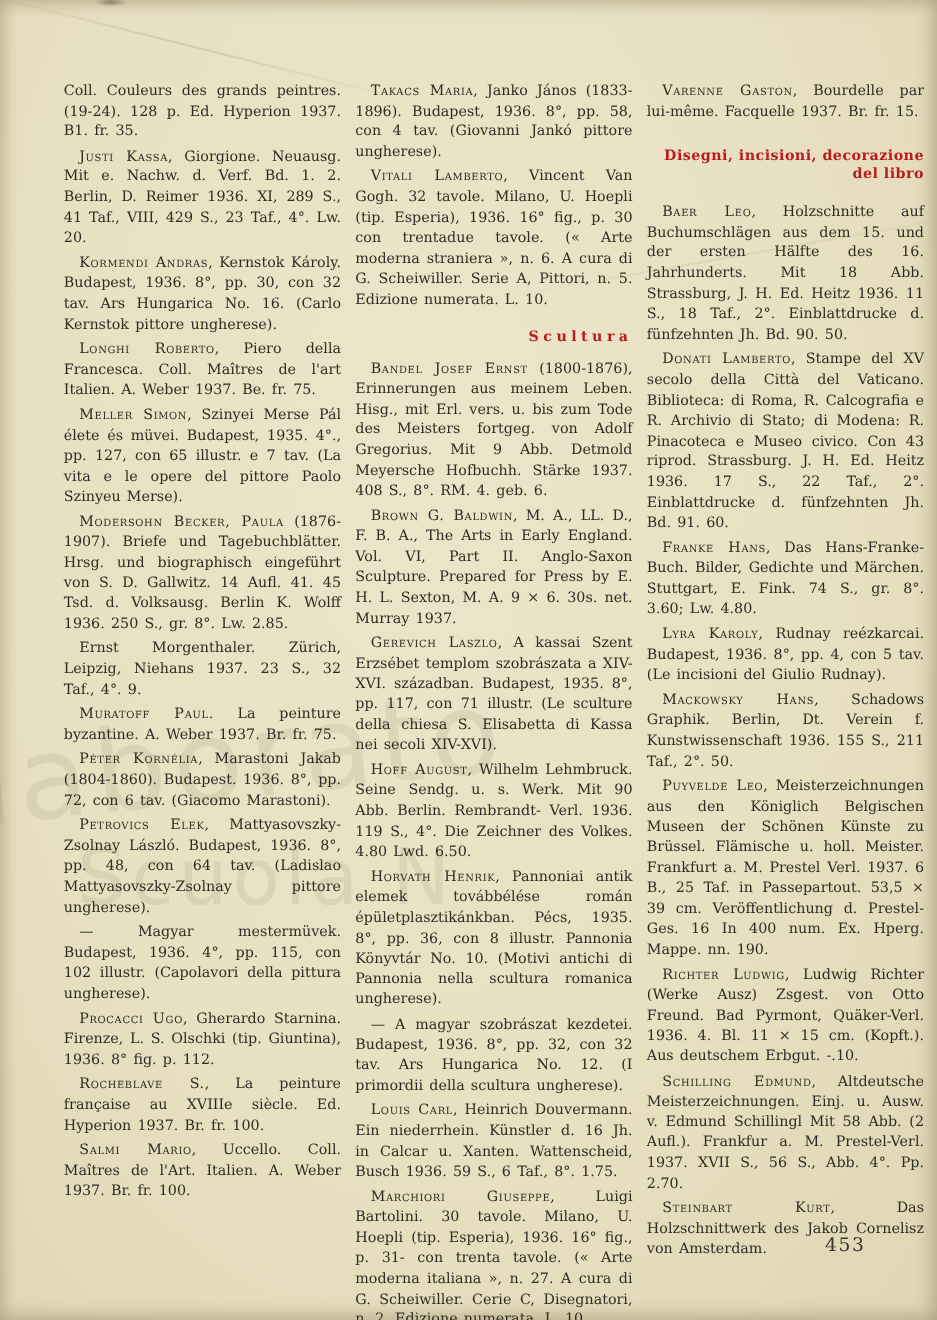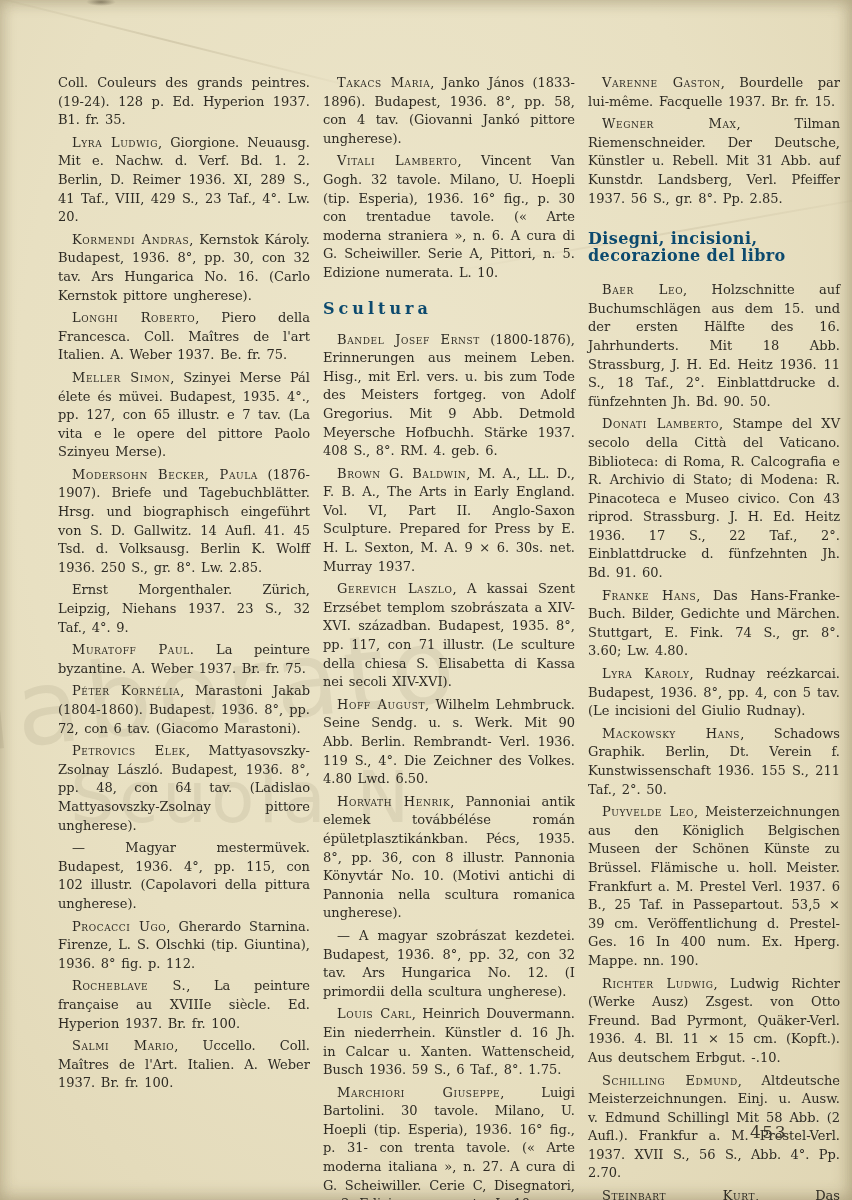--- a/index.html
+++ b/index.html
@@ -44,21 +44,21 @@
   }
   .col{width:252px;}
   .entry{
     margin:0 0 4px 0;text-align:justify;font-size:13px;line-height:18.6px;
     text-indent:14px;word-spacing:1.5px;
   }
   .entry.noindent{text-indent:0;}
   .seg-sc{font-variant:small-caps;letter-spacing:0.6px;}
   .seg-i{}
   .heading{
-    text-align:left;font-weight:bold;font-size:16px;color:#0c4a6e;
+    text-align:right;font-weight:bold;font-size:13px;color:#b91c1c;
   }
   .heading.spread{letter-spacing:4px;margin:16px 0 13px;}
   .heading.tight{letter-spacing:0.4px;margin:22px 0 17px;line-height:17px;}
   .page-number{
     position:absolute;top:1122px;left:750px;font-size:17px;letter-spacing:1.5px;color:#3a362c;
   }
 </style>
 </head>
 <body>
 
@@ -66,21 +66,21 @@
 <div class="crease"></div>
 <div class="crease2"></div>
 <div class="smudge"></div>
 
 <div class="watermark wm1">laborato</div>
 <div class="watermark wm2">Scuola N</div>
 
 <div class="columns">
   <div class="col">
       <p class="entry noindent"><span class="seg-n">Coll. Couleurs des grands peintres. (19-24). 128 p. Ed. Hyperion 1937. B1. fr. 35.</span></p>
-      <p class="entry"><span class="seg-sc">Lyra Ludwig</span><span class="seg-n">, </span><span class="seg-i">Giorgione.</span><span class="seg-n"> Neuausg. Mit e. Nachw. d. Verf. Bd. 1. 2. Berlin, D. Reimer 1936. XI, 289 S., 41 Taf., VIII, 429 S., 23 Taf., 4°. Lw. 20.</span></p>
+      <p class="entry"><span class="seg-sc">Justi Kassa</span><span class="seg-n">, </span><span class="seg-i">Giorgione.</span><span class="seg-n"> Neuausg. Mit e. Nachw. d. Verf. Bd. 1. 2. Berlin, D. Reimer 1936. XI, 289 S., 41 Taf., VIII, 429 S., 23 Taf., 4°. Lw. 20.</span></p>
       <p class="entry"><span class="seg-sc">Kormendi Andras</span><span class="seg-n">, </span><span class="seg-i">Kernstok Károly. Budapest,</span><span class="seg-n"> 1936. 8°, pp. 30, con 32 tav. Ars Hungarica No. 16. (Carlo Kernstok pittore ungherese).</span></p>
       <p class="entry"><span class="seg-sc">Longhi Roberto</span><span class="seg-n">, </span><span class="seg-i">Piero della Francesca.</span><span class="seg-n"> Coll. Maîtres de l'art Italien. </span><span class="seg-i">A.</span><span class="seg-n"> Weber 1937. Be. fr. 75.</span></p>
       <p class="entry"><span class="seg-sc">Meller Simon</span><span class="seg-n">, </span><span class="seg-i">Szinyei Merse Pál élete és müvei.</span><span class="seg-n"> Budapest, 1935. 4°., pp. 127, con 65 illustr. e 7 tav. (La vita e le opere del pittore Paolo Szinyeu Merse).</span></p>
       <p class="entry"><span class="seg-sc">Modersohn Becker, Paula</span><span class="seg-n"> (1876-1907). </span><span class="seg-i">Briefe und Tagebuchblätter.</span><span class="seg-n"> Hrsg. und biographisch eingeführt von S. D. Gallwitz. 14 Aufl. 41. 45 Tsd. d. Volksausg. Berlin K. Wolff 1936. 250 S., gr. 8°. Lw. 2.85.</span></p>
       <p class="entry"><span class="seg-i">Ernst Morgenthaler.</span><span class="seg-n"> Zürich, Leipzig, Niehans 1937. 23 S., 32 Taf., 4°. 9.</span></p>
       <p class="entry"><span class="seg-sc">Muratoff Paul.</span><span class="seg-n"> </span><span class="seg-i">La peinture byzantine.</span><span class="seg-n"> A. Weber 1937. Br. fr. 75.</span></p>
       <p class="entry"><span class="seg-sc">Péter Kornélia</span><span class="seg-n">, </span><span class="seg-i">Marastoni Jakab</span><span class="seg-n"> (1804-1860). Budapest. 1936. 8°, pp. 72, con 6 tav. (Giacomo Marastoni).</span></p>
       <p class="entry"><span class="seg-sc">Petrovics Elek</span><span class="seg-n">, </span><span class="seg-i">Mattyasovszky-Zsolnay László.</span><span class="seg-n"> Budapest, 1936. 8°, pp. 48, con 64 tav. (Ladislao Mattyasovszky-Zsolnay pittore ungherese).</span></p>
       <p class="entry"><span class="seg-n">— </span><span class="seg-i">Magyar mestermüvek.</span><span class="seg-n"> Budapest, 1936. 4°, pp. 115, con 102 illustr. (Capolavori della pittura ungherese).</span></p>
       <p class="entry"><span class="seg-sc">Procacci Ugo</span><span class="seg-n">, </span><span class="seg-i">Gherardo Starnina.</span><span class="seg-n"> Firenze, L. S. Olschki (tip. Giuntina), 1936. 8° fig. p. 112.</span></p>
@@ -95,21 +95,20 @@
       <p class="entry"><span class="seg-sc">Brown G. Baldwin</span><span class="seg-n">, M. A., LL. D., F. B. A., </span><span class="seg-i">The Arts in Early England.</span><span class="seg-n"> Vol. VI, Part II. Anglo-Saxon Sculpture. Prepared for Press by E. H. L. Sexton, M. A. 9 × 6. 30s. net. Murray 1937.</span></p>
       <p class="entry"><span class="seg-sc">Gerevich Laszlo</span><span class="seg-n">, </span><span class="seg-i">A kassai Szent Erzsébet templom szobrászata a XIV-XVI. században.</span><span class="seg-n"> Budapest, 1935. 8°, pp. 117, con 71 illustr. (Le sculture della chiesa S. Elisabetta di Kassa nei secoli XIV-XVI).</span></p>
       <p class="entry"><span class="seg-sc">Hoff August</span><span class="seg-n">, </span><span class="seg-i">Wilhelm Lehmbruck.</span><span class="seg-n"> Seine Sendg. u. s. Werk. Mit 90 Abb. Berlin. Rembrandt- Verl. 1936. 119 S., 4°. Die Zeichner des Volkes. 4.80 Lwd. 6.50.</span></p>
       <p class="entry"><span class="seg-sc">Horvath Henrik</span><span class="seg-n">, </span><span class="seg-i">Pannoniai antik elemek továbbélése román épületplasztikánkban.</span><span class="seg-n"> Pécs, 1935. 8°, pp. 36, con 8 illustr. Pannonia Könyvtár No. 10. (Motivi antichi di Pannonia nella scultura romanica ungherese).</span></p>
       <p class="entry"><span class="seg-n">— </span><span class="seg-i">A magyar szobrászat kezdetei.</span><span class="seg-n"> Budapest, 1936. 8°, pp. 32, con 32 tav. Ars Hungarica No. 12. (I primordii della scultura ungherese).</span></p>
       <p class="entry"><span class="seg-sc">Louis Carl</span><span class="seg-n">, </span><span class="seg-i">Heinrich Douvermann.</span><span class="seg-n"> Ein niederrhein. Künstler d. 16 Jh. in Calcar u. Xanten. Wattenscheid, Busch 1936. 59 S., 6 Taf., 8°. 1.75.</span></p>
       <p class="entry"><span class="seg-sc">Marchiori Giuseppe</span><span class="seg-n">, </span><span class="seg-i">Luigi Bartolini.</span><span class="seg-n"> 30 tavole. Milano, U. Hoepli (tip. Esperia), 1936. 16° fig., p. 31- con trenta tavole. (« Arte moderna italiana », n. 27. A cura di G. Scheiwiller. Cerie C, Disegnatori, n. 2. Edizione numerata. L. 10.</span></p>
     </div>
   <div class="col">
       <p class="entry"><span class="seg-sc">Varenne Gaston</span><span class="seg-n">, </span><span class="seg-i">Bourdelle par lui-même.</span><span class="seg-n"> Facquelle 1937. Br. fr. 15.</span></p>
-      <p class="entry"><span class="seg-sc">Wegner Max</span><span class="seg-n">, </span><span class="seg-i">Tilman Riemenschneider.</span><span class="seg-n"> Der Deutsche, Künstler u. Rebell. Mit 31 Abb. auf Kunstdr. Landsberg, Verl. Pfeiffer 1937. 56 S., gr. 8°. Pp. 2.85.</span></p>
       <div class="heading tight">Disegni, incisioni, decorazione del libro</div>
       <p class="entry"><span class="seg-sc">Baer Leo</span><span class="seg-n">, </span><span class="seg-i">Holzschnitte auf Buchumschlägen aus dem 15. und der ersten Hälfte des 16. Jahrhunderts.</span><span class="seg-n"> Mit 18 Abb. Strassburg, J. H. Ed. Heitz 1936. 11 S., 18 Taf., 2°. Einblattdrucke d. fünfzehnten Jh. Bd. 90. 50.</span></p>
       <p class="entry"><span class="seg-sc">Donati Lamberto</span><span class="seg-n">, </span><span class="seg-i">Stampe del XV secolo della Città del Vaticano.</span><span class="seg-n"> Biblioteca: di Roma, R. Calcografia e R. Archivio di Stato; di Modena: R. Pinacoteca e Museo civico. Con 43 riprod. Strassburg. J. H. Ed. Heitz 1936. 17 S., 22 Taf., 2°. Einblattdrucke d. fünfzehnten Jh. Bd. 91. 60.</span></p>
       <p class="entry"><span class="seg-sc">Franke Hans</span><span class="seg-n">, </span><span class="seg-i">Das Hans-Franke-Buch.</span><span class="seg-n"> Bilder, Gedichte und Märchen. Stuttgart, E. Fink. 74 S., gr. 8°. 3.60; Lw. 4.80.</span></p>
       <p class="entry"><span class="seg-sc">Lyra Karoly</span><span class="seg-n">, </span><span class="seg-i">Rudnay reézkarcai.</span><span class="seg-n"> Budapest, 1936. 8°, pp. 4, con 5 tav. (Le incisioni del Giulio Rudnay).</span></p>
       <p class="entry"><span class="seg-sc">Mackowsky Hans</span><span class="seg-n">, </span><span class="seg-i">Schadows Graphik.</span><span class="seg-n"> Berlin, Dt. Verein f. Kunstwissenschaft 1936. 155 S., 211 Taf., 2°. 50.</span></p>
       <p class="entry"><span class="seg-sc">Puyvelde Leo</span><span class="seg-n">, </span><span class="seg-i">Meisterzeichnungen aus den Königlich Belgischen Museen der Schönen Künste zu Brüssel.</span><span class="seg-n"> Flämische u. holl. Meister. Frankfurt a. M. Prestel Verl. 1937. 6 B., 25 Taf. in Passepartout. 53,5 × 39 cm. Veröffentlichung d. Prestel-Ges. 16 In 400 num. Ex. Hperg. Mappe. nn. 190.</span></p>
       <p class="entry"><span class="seg-sc">Richter Ludwig</span><span class="seg-n">, </span><span class="seg-i">Ludwig Richter</span><span class="seg-n"> (Werke Ausz) Zsgest. von Otto Freund. Bad Pyrmont, Quäker-Verl. 1936. 4. Bl. 11 × 15 cm. (Kopft.). Aus deutschem Erbgut. -.10.</span></p>
       <p class="entry"><span class="seg-sc">Schilling Edmund</span><span class="seg-n">, </span><span class="seg-i">Altdeutsche Meisterzeichnungen.</span><span class="seg-n"> Einj. u. Ausw. v. Edmund Schillingl Mit 58 Abb. (2 Aufl.). Frankfur a. M. Prestel-Verl. 1937. XVII S., 56 S., Abb. 4°. Pp. 2.70.</span></p>
       <p class="entry"><span class="seg-sc">Steinbart Kurt</span><span class="seg-n">, </span><span class="seg-i">Das Holzschnittwerk des Jakob Cornelisz von Amsterdam.</span></p>

